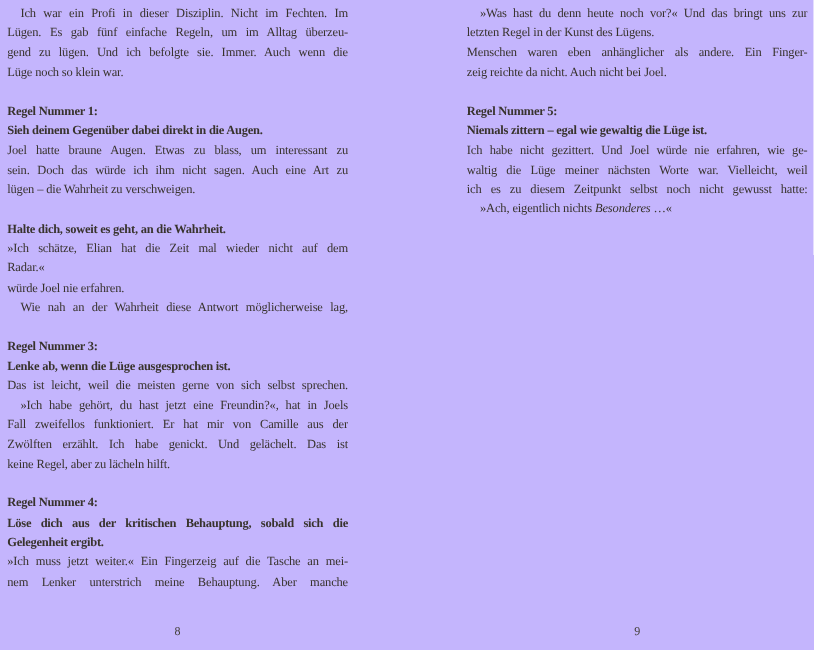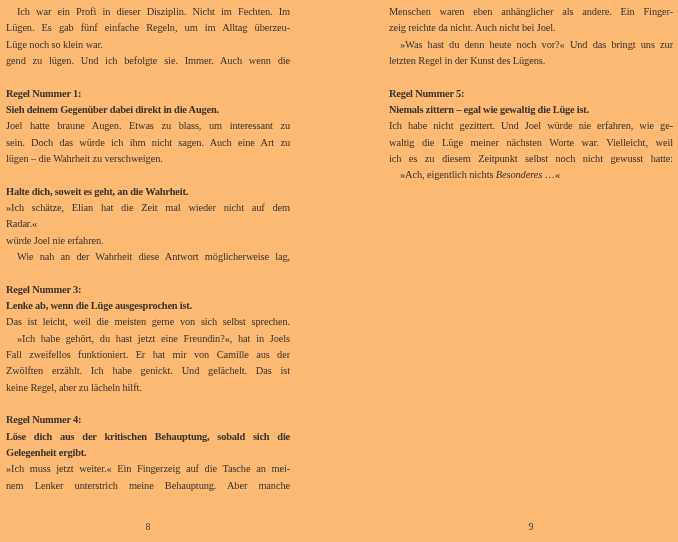--- a/index.html
+++ b/index.html
@@ -64,29 +64,29 @@
     width: 284px;
     text-align: center;
     font-size: 10px;
     line-height: 16px;
     color: #45403a;
   }
 </style>
 </head>
 <body>
 
-<div class="spread" style="background: #fdba74; color: rgb(56, 51, 45); text-decoration: underline;">
+<div class="spread" style="background: #c4b5fd; color: rgb(56, 51, 45); text-decoration: underline;">
 
   <div class="page page-left">
     <div class="column">
         <div class="block paragraph">
           <div class="line just indent">Ich war ein Profi in dieser Disziplin. Nicht im Fechten. Im</div>
           <div class="line just">Lügen. Es gab fünf einfache Regeln, um im Alltag überzeu-</div>
+          <div class="line just">gend zu lügen. Und ich befolgte sie. Immer. Auch wenn die</div>
           <div class="line">Lüge noch so klein war.</div>
-          <div class="line just">gend zu lügen. Und ich befolgte sie. Immer. Auch wenn die</div>
         </div>
         <div class="block heading gap">
           <div class="line">Regel Nummer 1:</div>
           <div class="line">Sieh deinem Gegenüber dabei direkt in die Augen.</div>
         </div>
         <div class="block paragraph">
           <div class="line just">Joel hatte braune Augen. Etwas zu blass, um interessant zu</div>
           <div class="line just">sein. Doch das würde ich ihm nicht sagen. Auch eine Art zu</div>
           <div class="line">lügen – die Wahrheit zu verschweigen.</div>
         </div>
@@ -123,26 +123,26 @@
           <div class="line just">»Ich muss jetzt weiter.« Ein Fingerzeig auf die Tasche an mei-</div>
           <div class="line just">nem Lenker unterstrich meine Behauptung. Aber manche</div>
         </div>
       </div>
     <div class="page-number" style="color: rgb(69, 64, 58);">8</div>
   </div>
 
   <div class="page page-right">
     <div class="column">
         <div class="block paragraph">
+          <div class="line just indent">»Was hast du denn heute noch vor?« Und das bringt uns zur</div>
+          <div class="line">letzten Regel in der Kunst des Lügens.</div>
+        </div>
+        <div class="block paragraph">
           <div class="line just">Menschen waren eben anhänglicher als andere. Ein Finger-</div>
           <div class="line">zeig reichte da nicht. Auch nicht bei Joel.</div>
-        </div>
-        <div class="block paragraph">
-          <div class="line just indent">»Was hast du denn heute noch vor?« Und das bringt uns zur</div>
-          <div class="line">letzten Regel in der Kunst des Lügens.</div>
         </div>
         <div class="block heading gap">
           <div class="line">Regel Nummer 5:</div>
           <div class="line">Niemals zittern – egal wie gewaltig die Lüge ist.</div>
         </div>
         <div class="block paragraph">
           <div class="line just">Ich habe nicht gezittert. Und Joel würde nie erfahren, wie ge-</div>
           <div class="line just">waltig die Lüge meiner nächsten Worte war. Vielleicht, weil</div>
           <div class="line just">ich es zu diesem Zeitpunkt selbst noch nicht gewusst hatte:</div>
         </div>

